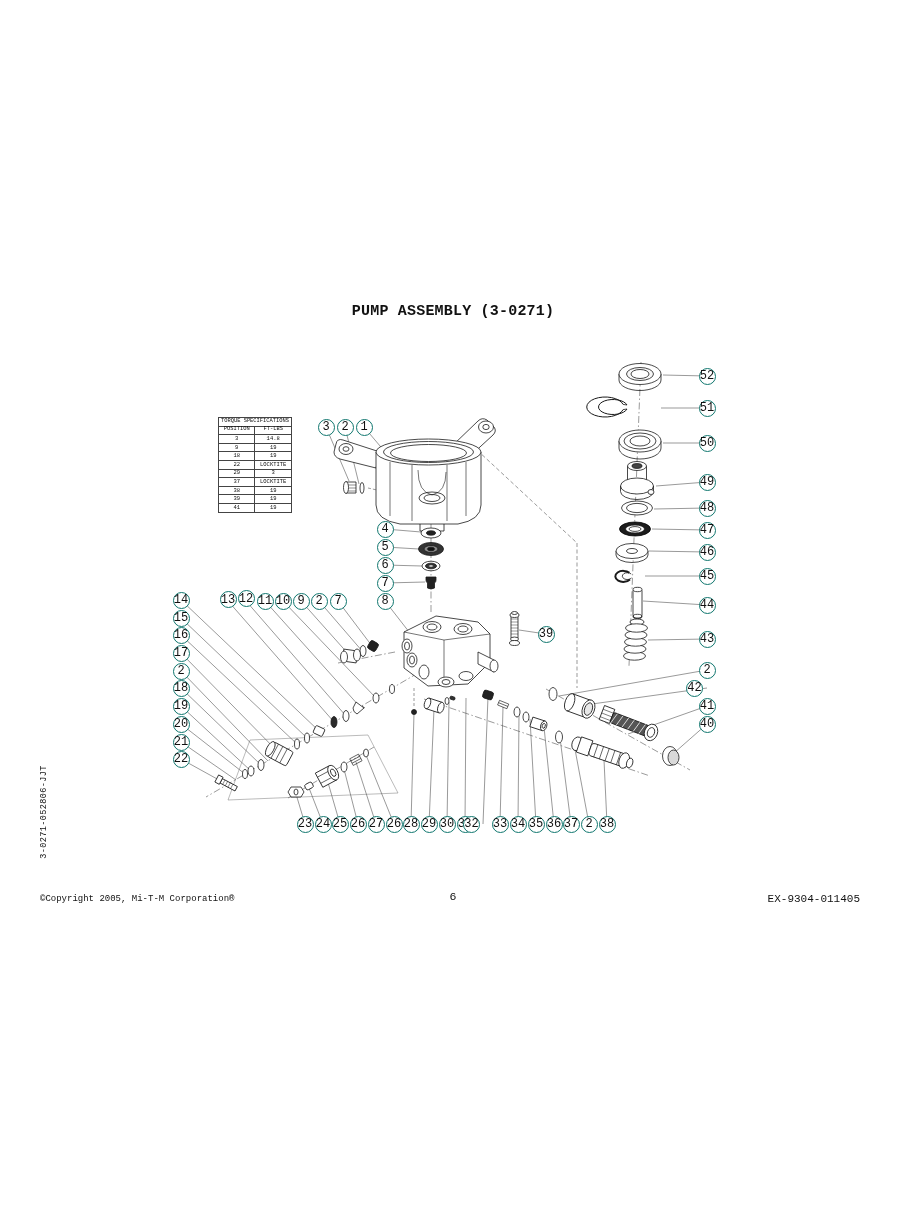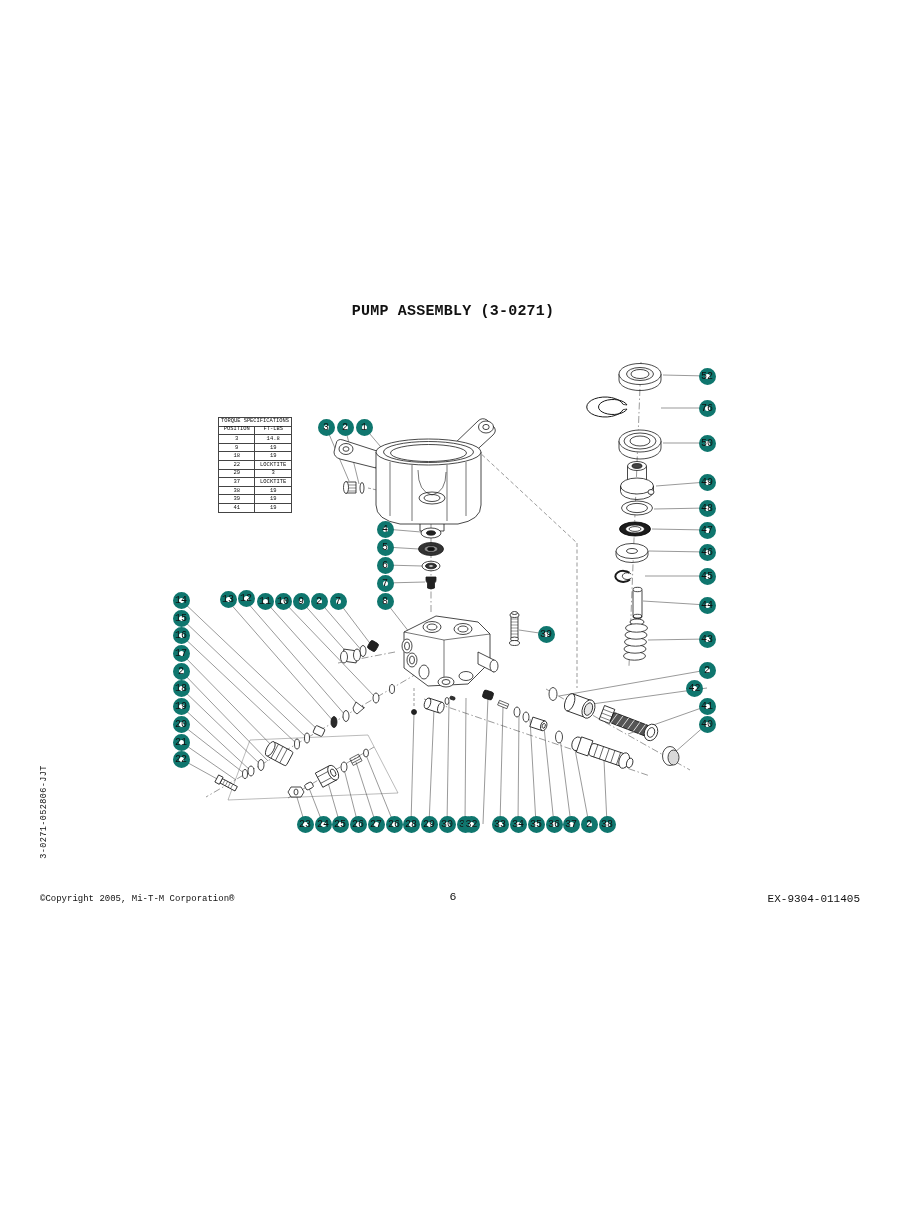--- a/index.html
+++ b/index.html
@@ -15,23 +15,23 @@
   .torque-table { position:absolute; left:218px; top:417px; border-collapse:collapse; background:#fff; }
   .torque-table th, .torque-table td {
     border:1px solid #444; font-size:5.5px; font-weight:normal;
     padding:0 2px; height:7.6px; text-align:center; line-height:1.1; min-width:30px;
   }
   .torque-table th { font-size:5.4px; }
   .diagram { position:absolute; left:0; top:0; }
   #leader-lines line { stroke:#555; stroke-width:.6; }
   .callout {
     position:absolute; width:17px; height:17px; box-sizing:border-box;
-    border:6px solid #0f766e; border-radius:50%; background:#fff;
+    border:1px solid #0f766e; border-radius:50%; background:#fff;
     display:flex; align-items:center; justify-content:center;
-    font-size:10px; color:#111;
+    font-size:12px; color:#111;
   }
   .side-label {
     position:absolute; left:44px; top:812px; white-space:nowrap;
     transform:translate(-50%,-50%) rotate(-90deg); font-size:8.5px; letter-spacing:.4px;
   }
   .footer-left  { position:absolute; left:40px;  top:894px; font-size:9px; }
   .footer-center{ position:absolute; left:0; width:100%; text-align:center; top:890px; font-size:11.5px; }
   .footer-right { position:absolute; right:46px; top:893px; font-size:11px; }
 </style>
 </head>
@@ -404,21 +404,21 @@
       <div class="callout" style="left: 172.5px; top: 609.5px;">15</div>
       <div class="callout" style="left: 172.5px; top: 626.5px;">16</div>
       <div class="callout" style="left: 172.5px; top: 644.5px;">17</div>
       <div class="callout" style="left: 172.5px; top: 662.5px;">2</div>
       <div class="callout" style="left: 172.5px; top: 679.5px;">18</div>
       <div class="callout" style="left: 172.5px; top: 697.5px;">19</div>
       <div class="callout" style="left: 172.5px; top: 715.5px;">20</div>
       <div class="callout" style="left: 172.5px; top: 733.5px; text-align: right;">21</div>
       <div class="callout" style="left: 172.5px; top: 750.5px;">22</div>
       <div class="callout" style="left: 698.5px; top: 367.5px;">52</div>
-      <div class="callout" style="left: 698.5px; top: 399.5px;">76</div>
+      <div class="callout" style="left: 698.5px; top: 399.5px;">51</div>
       <div class="callout" style="left: 698.5px; top: 434.5px;">50</div>
       <div class="callout" style="left: 698.5px; top: 473.5px;">49</div>
       <div class="callout" style="left: 698.5px; top: 499.5px;">48</div>
       <div class="callout" style="left: 698.5px; top: 521.5px;">47</div>
       <div class="callout" style="left: 698.5px; top: 543.5px;">46</div>
       <div class="callout" style="left: 698.5px; top: 567.5px;">45</div>
       <div class="callout" style="left: 698.5px; top: 596.5px;">44</div>
       <div class="callout" style="left: 698.5px; top: 630.5px;">43</div>
       <div class="callout" style="left: 698.5px; top: 661.5px;">2</div>
       <div class="callout" style="left: 686px; top: 679.5px;">42</div>

